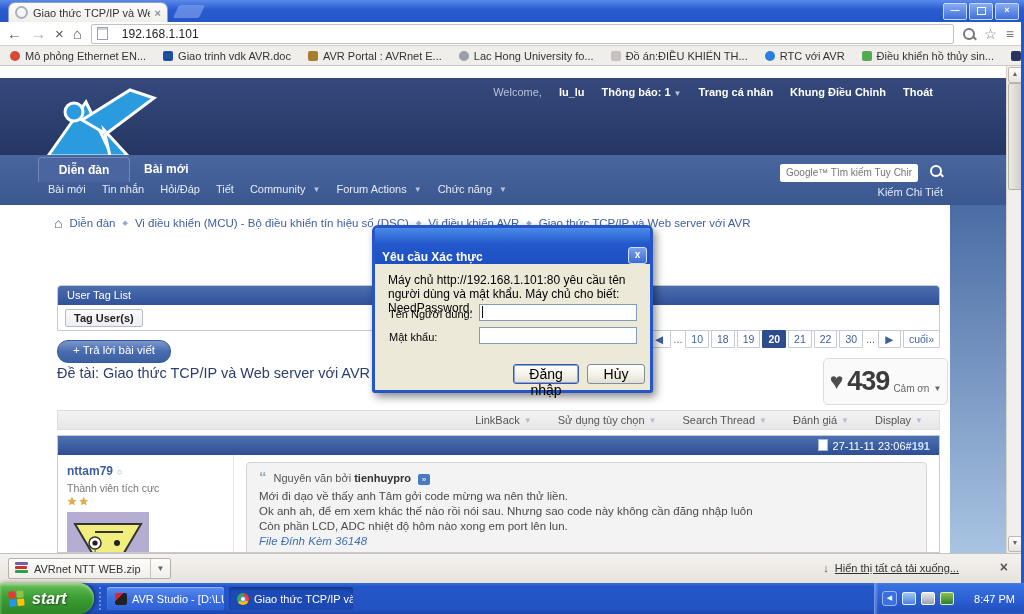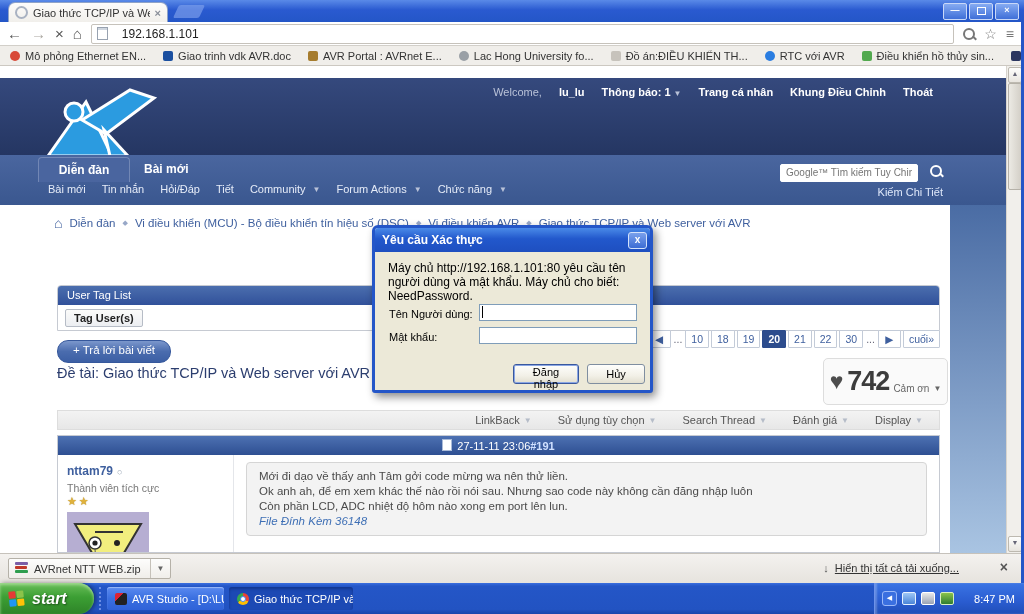--- a/index.html
+++ b/index.html
@@ -111,21 +111,21 @@
   .tcaret{font-size:8px;color:#666;margin-top:13px;}
 
   .tbar{position:absolute;left:57px;top:344px;width:883px;height:20px;background:linear-gradient(#f3f3f3,#e7e7e7);
     border:1px solid #ddd;display:flex;justify-content:flex-end;align-items:center;gap:26px;
     padding-right:16px;box-sizing:border-box;font-size:11px;color:#555;}
   .titem{display:flex;align-items:center;gap:4px;}
   .tbar-caret{color:#b5bcc8;font-size:8px;}
 
   .post{position:absolute;left:57px;top:369px;width:883px;height:118px;border:1px solid #c6cad2;
     background:#fff;box-sizing:border-box;overflow:hidden;}
-  .posthdr{height:19px;background:linear-gradient(#4d71b2,#2e4f92);display:flex;justify-content:center;
+  .posthdr{height:19px;background:linear-gradient(#4d71b2,#2e4f92);display:flex;justify-content:flex-end;
     align-items:center;padding:0 9px;color:#fff;font-size:11px;}
   .dateico{width:8px;height:10px;background:#fff;border:1px solid #aabbd8;display:inline-block;margin-right:5px;vertical-align:-1px;}
   .postnum{color:#cfe0ff;font-weight:bold;}
   .postbody{display:flex;height:120px;}
   .ucol{width:176px;border-right:1px solid #e4e6ea;padding:6px 9px;box-sizing:border-box;flex:none;}
   .uname{font-size:12px;font-weight:bold;color:#3e5f9e;}
   .online{font-size:9px;color:#99a6b5;margin-left:4px;font-weight:normal;}
   .utitle{font-size:10.5px;color:#777;margin-top:3px;}
   .stars{font-size:11px;color:#e0b23c;text-shadow:0 0 1px #997722;margin-top:1px;letter-spacing:2px;}
   .avatar{margin-top:4px;display:block;}
@@ -135,32 +135,32 @@
   .qmark{color:#9aa7b8;font-size:15px;font-weight:bold;margin-right:4px;line-height:1;}
   .qauthor{font-weight:bold;color:#333;}
   .qbadge{display:inline-block;width:12px;height:11px;background:#4a7ac0;border-radius:2px;color:#fff;
     font-size:8px;line-height:11px;text-align:center;margin-left:4px;}
   .qline{line-height:15px;}
   .qattach{font-style:italic;color:#3e6fb5;line-height:15px;text-decoration:none;display:inline-block;}
 
   
   .dlg{left:372px;top:225px;width:281px;height:168px;background:#ece9d8;border:3px solid #2456c8;
     border-radius:6px 6px 3px 3px;box-shadow:3px 4px 9px rgba(0,0,0,.45);z-index:50;box-sizing:border-box;}
-  .dlgtitle{height:24px;background:linear-gradient(#4a8ae8,#2258cc 45%,#1e4fc0);border-radius:3px 3px 0 0;
-    display:flex;align-items:center;padding:0 3px 0 7px;color:#fff;font-weight:bold;font-size:12px;}
+  .dlgtitle{height:36px;background:linear-gradient(#4a8ae8,#2258cc 45%,#1e4fc0);border-radius:3px 3px 0 0;
+    display:flex;align-items:flex-end;padding:0 3px 0 7px;color:#fff;font-weight:bold;font-size:12px;}
   .dlgclose{margin-left:auto;width:17px;height:15px;background:linear-gradient(#7aa1ec,#3c6cd4);
     border:1px solid #d4e2fb;border-radius:3px;color:#fff;font-size:10px;line-height:13px;text-align:center;font-weight:bold;}
   .dlgmsg{padding:9px 13px 0;font-size:12px;color:#000;line-height:14px;}
   .dlbl{position:absolute;font-size:11px;color:#000;}
   .l1{left:14px;top:80px;} .l2{left:14px;top:103px;}
   .din{position:absolute;width:158px;height:17px;border:1px solid #7f9db9;font-size:11px;padding:0 3px;
     box-sizing:border-box;font-family:inherit;outline:none;background:#fff;}
   .in1{left:104px;top:76px;} .in2{left:104px;top:99px;}
   .caret{position:absolute;left:107px;top:78px;width:1px;height:12px;background:#000;}
-  .dbtn{position:absolute;top:136px;height:20px;font-size:11px;font-family:inherit;
+  .dbtn{position:absolute;top:136px;height:20px;font-size:14px;font-family:inherit;
     background:linear-gradient(#fefefc,#f2f0e7 60%,#e2dfd0);border:1px solid #7f8ea0;border-radius:3px;color:#000;}
   .dlogin{left:138px;width:66px;border-color:#39589e;box-shadow:0 0 0 1px #8aa6e4 inset;}
   .dcancel{left:212px;width:58px;}
 
   
   .shelf{left:0;top:553px;width:1021px;height:30px;background:linear-gradient(#f4f2ef,#e6e3de);
     border-top:1px solid #c6c2bb;box-sizing:border-box;z-index:60;}
   .ditem{position:absolute;left:8px;top:4px;height:21px;display:flex;align-items:center;
     background:linear-gradient(#fdfdfc,#f0eeea);border:1px solid #b5b1a8;border-radius:2px;padding-left:6px;box-sizing:border-box;}
   .rar{width:13px;height:13px;display:flex;flex-direction:column;gap:1px;margin-right:6px;}
@@ -347,21 +347,21 @@
       <span class="pg pg-dots">...</span>
       <span class="pg">▶</span>
       <span class="pg">cuối»</span>
     </div>
 
     <div class="reply">+ Trả lời bài viết</div>
     <div class="ttitle">Đề tài: Giao thức TCP/IP và Web server với AVR</div>
 
     <div class="thanks">
       <span class="heart">♥</span>
-      <span class="tcount">742</span>
+      <span class="tcount">439</span>
       <span class="tlabel">Cảm ơn</span>
       <span class="tcaret">▼</span>
     </div>
 
     <div class="tbar">
       <span class="titem">
           <span>LinkBack</span>
           <span class="tbar-caret">▼</span>
         </span>
       <span class="titem">
@@ -399,20 +399,26 @@
             <circle cx="28" cy="31" r="6" fill="#fff" stroke="#333" stroke-width="1.5"></circle>
             <circle cx="28" cy="31" r="2.6" fill="#222"></circle>
             <circle cx="50" cy="31" r="3" fill="#222"></circle>
             <line x1="28" y1="37" x2="30" y2="66" stroke="#555" stroke-width="1"></line>
             <rect x="32" y="46" width="11" height="11" fill="#fff" stroke="#333" transform="rotate(40 37 51)"></rect>
             <line x1="33" y1="49" x2="42" y2="55" stroke="#333" stroke-width="1"></line>
           </svg>
         </div>
         <div class="qcol">
           <div class="quote">
+            <div class="qhdr">
+              <span class="qmark">“</span>
+              <span>Nguyên văn bởi</span>
+              <span class="qauthor">tienhuypro</span>
+              <span class="qbadge">»</span>
+            </div>
             <div class="qline">Mới đi dạo về thấy anh Tâm gởi code mừng wa nên thử liền.</div>
             <div class="qline">Ok anh ah, để em xem khác thế nào rồi nói sau. Nhưng sao code này không cần đăng nhập luôn</div>
             <div class="qline">Còn phần LCD, ADC nhiệt độ hôm nào xong em port lên lun.</div>
             <span class="qattach">File Đính Kèm 36148</span>
           </div>
         </div>
       </div>
     </div>
 
     <div class="blueband"></div>

